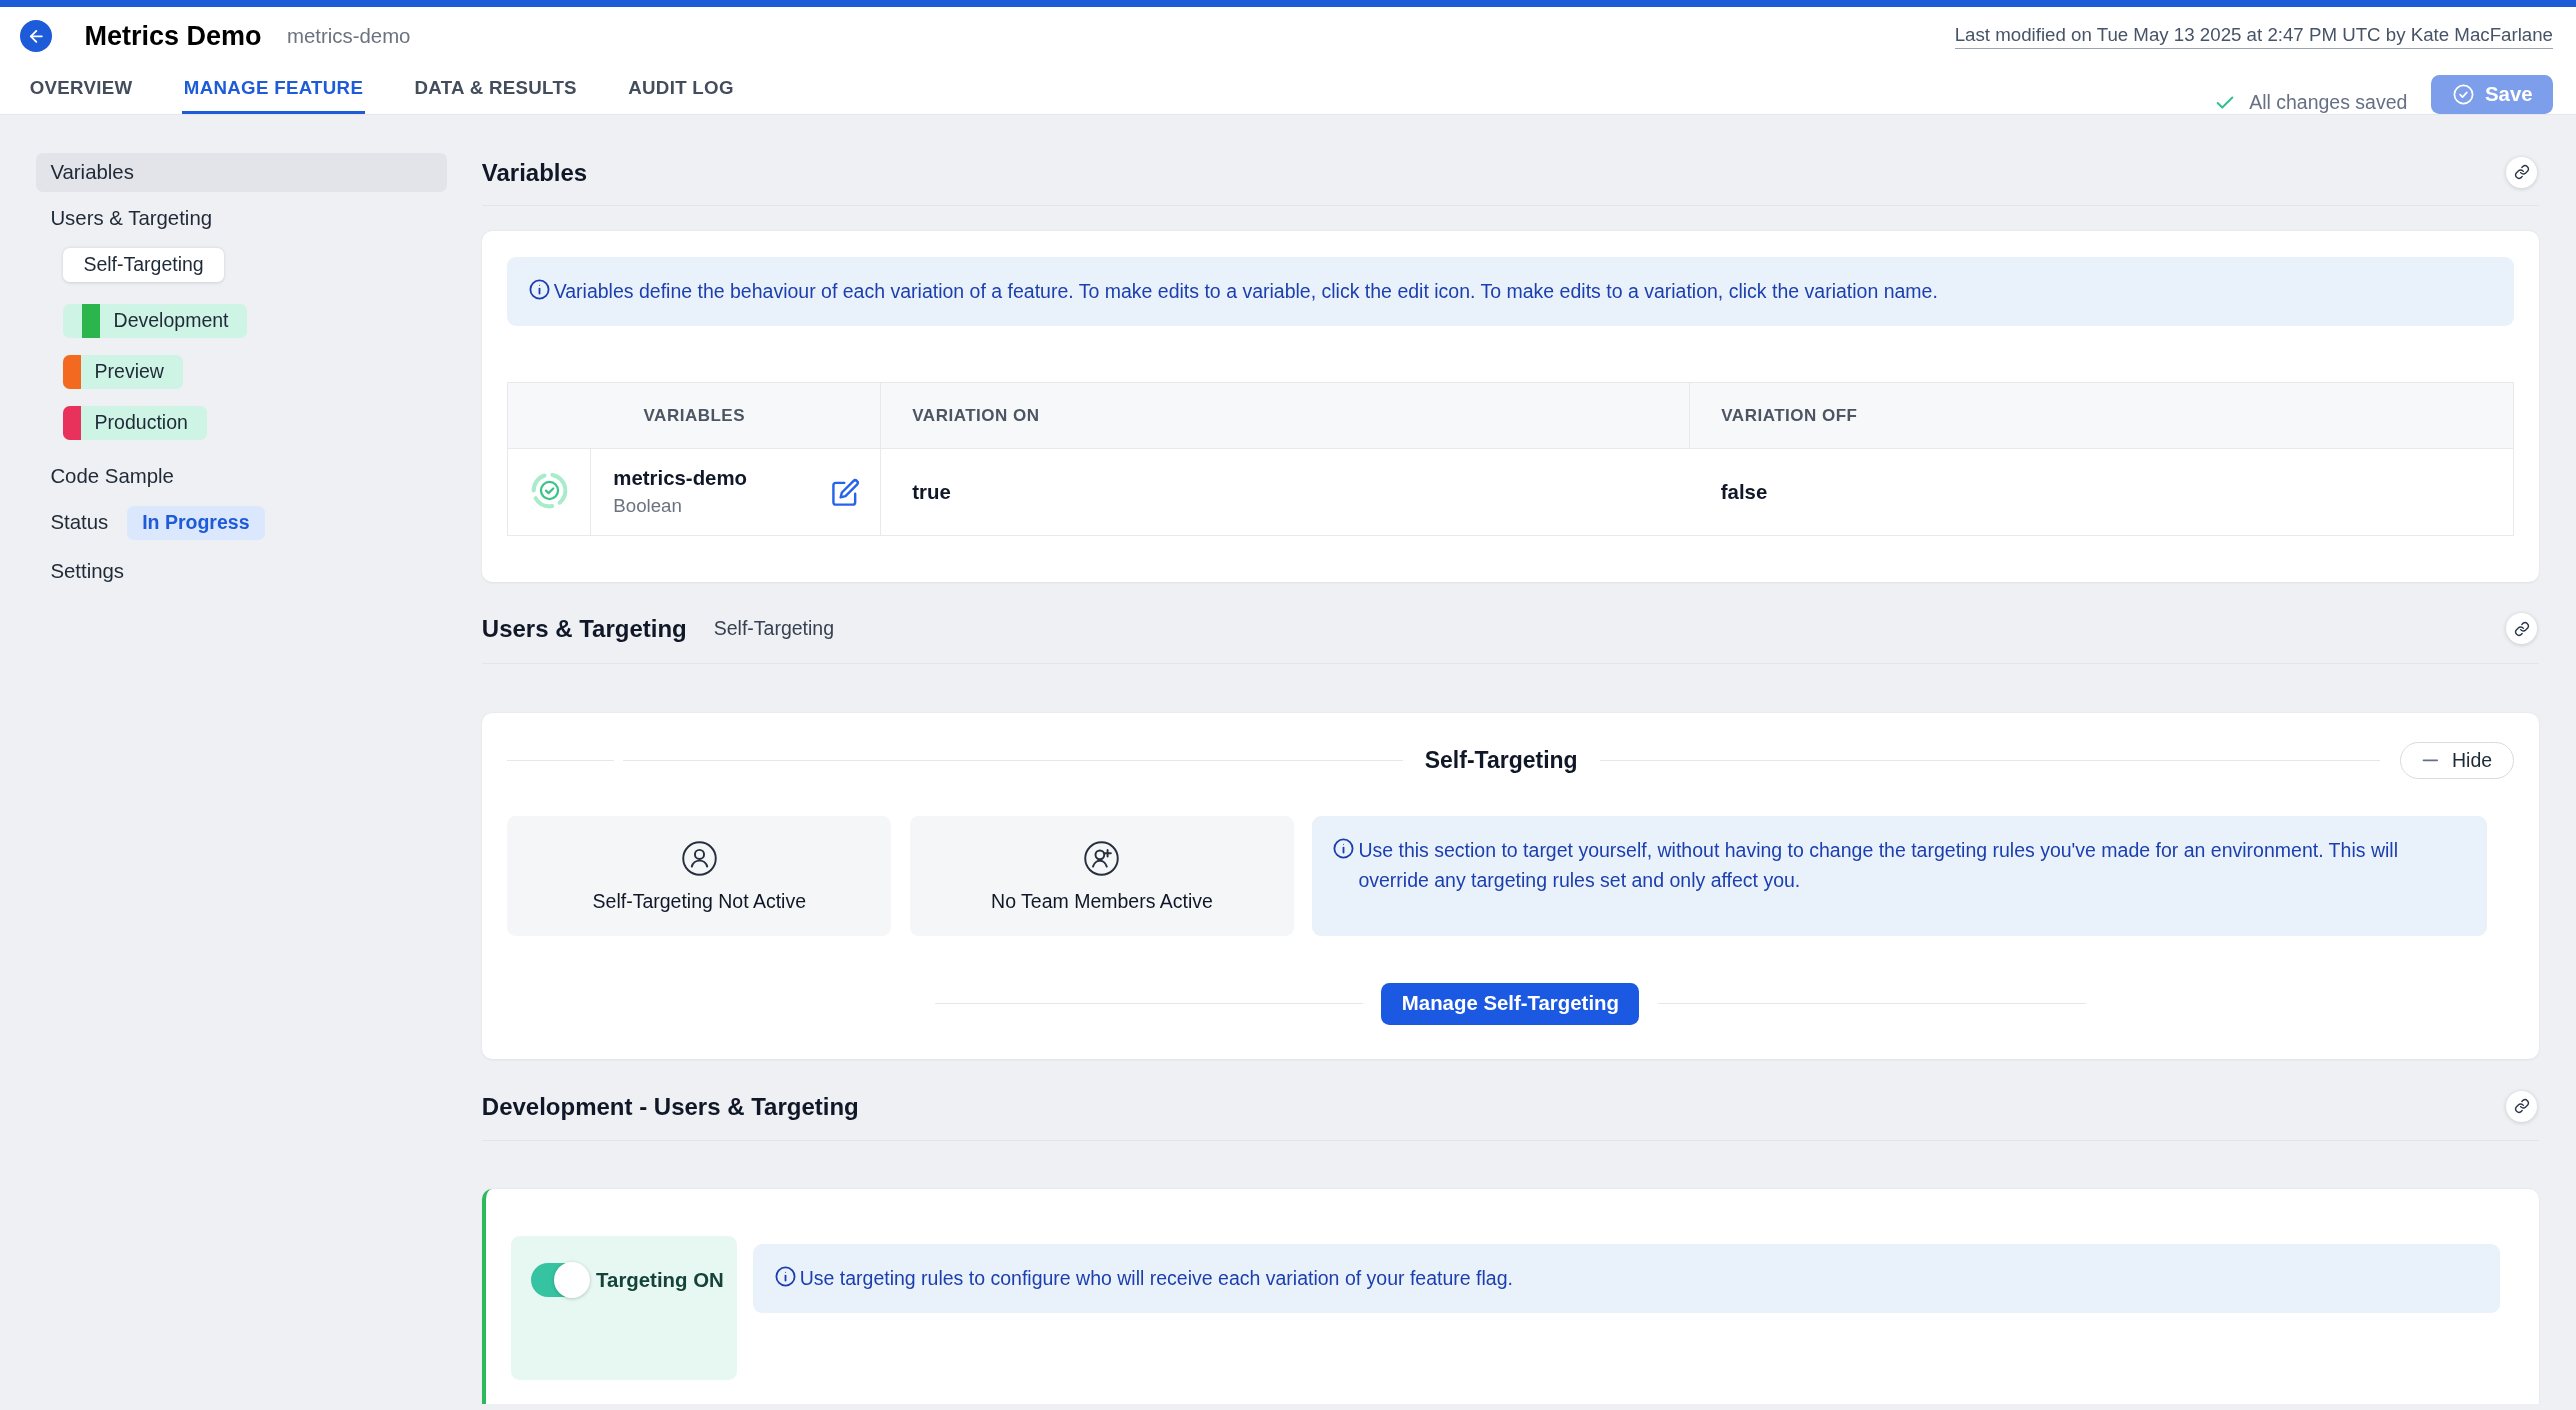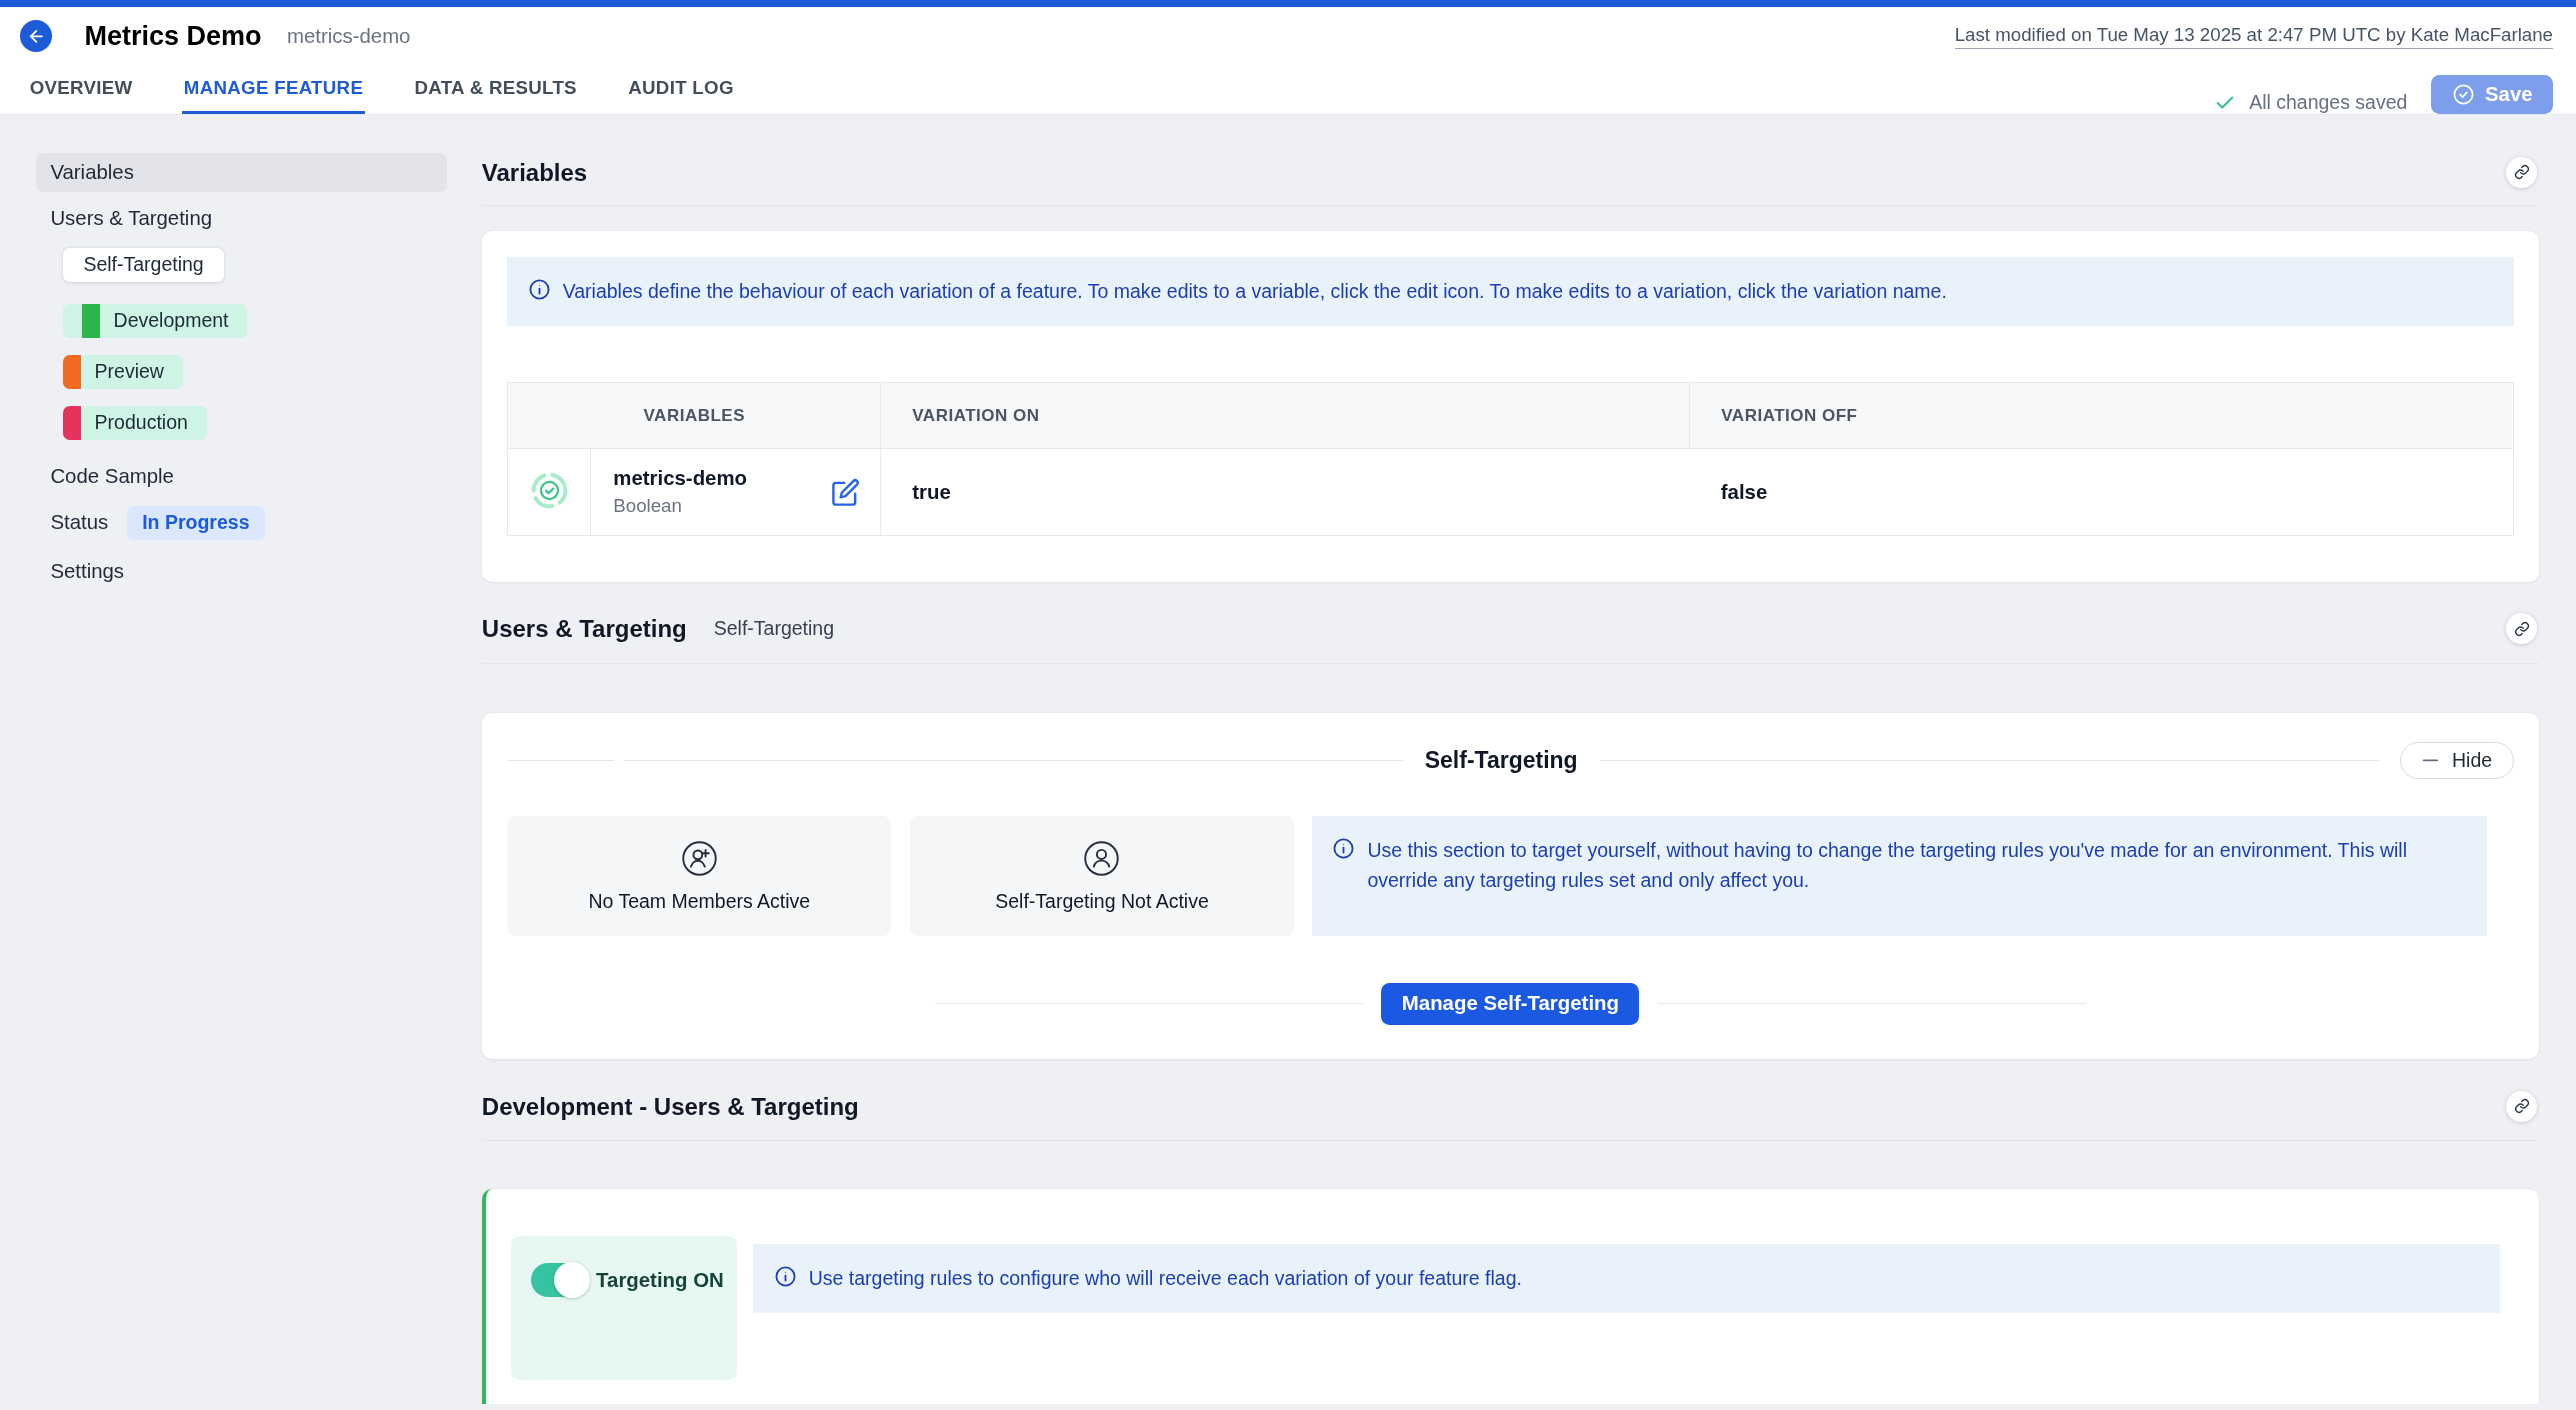--- a/index.html
+++ b/index.html
@@ -127,22 +127,22 @@
   }
   .btn-blue { background: #1b59e3; color: #fff; border: none; }
 
   .card {
     background: #fff; border-radius: 10.2px;
     box-shadow: 0 0.8px 2.5px rgba(16,24,40,0.07);
   }
   .card1 { margin-top: 25.5px; padding: 25.5px 25.5px 46px 25.5px; }
 
   .info-banner {
-    background: #e9f1fb; border-radius: 1px;
-    display: flex; align-items: flex-start; gap: 12px;
+    background: #e9f1fb; border-radius: 9px;
+    display: flex; align-items: flex-start; gap: 3px;
     padding: 19.5px 20.4px; color: #1c3faf;
   }
   .info-banner .info-text { font-size: 19.5px; line-height: 1.55; }
   .info-icon { flex-shrink: 0; margin-top: 1.7px; }
 
   
   .var-table { width: 100%; border-collapse: collapse; margin-top: 56px; }
   .var-table th, .var-table td { border: 0.8px solid #e7e9ec; }
   .var-table .cell-empty { border: none; }
   .group-header {
@@ -397,37 +397,37 @@
             </span>
             <span>Hide</span>
           </button>
         </div>
 
         <div class="tiles-row">
           <div class="tile">
             <span>
               <svg width="39" height="39" viewBox="0 0 48 48" fill="none" stroke="#252f3e" stroke-width="2.4" stroke-linecap="round">
                   <circle cx="24" cy="24" r="20"></circle>
+                  <circle cx="24" cy="19" r="5.6"></circle>
+                  <path d="M14.5 34c1.6-5.6 6.4-7.4 9.5-7.4s7.9 1.8 9.5 7.4"></path>
+                </svg>
+            </span>
+            <span class="tile-label">Self-Targeting Not Active</span>
+          </div>
+          <div class="tile">
+            <span>
+              <svg width="39" height="39" viewBox="0 0 48 48" fill="none" stroke="#252f3e" stroke-width="2.4" stroke-linecap="round">
+                  <circle cx="24" cy="24" r="20"></circle>
                   <circle cx="22" cy="19.5" r="5.4"></circle>
                   <path d="M13.5 34c1.5-5.4 6-7.2 8.5-7.2s7 1.8 8.5 7.2"></path>
                   <line x1="31.5" y1="13.5" x2="31.5" y2="21.5"></line>
                   <line x1="27.5" y1="17.5" x2="35.5" y2="17.5"></line>
                 </svg>
             </span>
             <span class="tile-label">No Team Members Active</span>
-          </div>
-          <div class="tile">
-            <span>
-              <svg width="39" height="39" viewBox="0 0 48 48" fill="none" stroke="#252f3e" stroke-width="2.4" stroke-linecap="round">
-                  <circle cx="24" cy="24" r="20"></circle>
-                  <circle cx="24" cy="19" r="5.6"></circle>
-                  <path d="M14.5 34c1.6-5.6 6.4-7.4 9.5-7.4s7.9 1.8 9.5 7.4"></path>
-                </svg>
-            </span>
-            <span class="tile-label">Self-Targeting Not Active</span>
           </div>
           <div class="info-banner">
             <span class="info-icon">
               <svg width="23" height="23" viewBox="0 0 24 24" fill="none" stroke="#1c3faf" stroke-width="1.9" stroke-linecap="round">
                   <circle cx="12" cy="12" r="9.5"></circle>
                   <line x1="12" y1="11" x2="12" y2="16.3"></line>
                   <circle cx="12" cy="7.6" r="0.6" fill="#1c3faf" stroke="none"></circle>
                 </svg>
             </span>
             <span class="info-text">Use this section to target yourself, without having to change the targeting rules you've made for an environment. This will override any targeting rules set and only affect you.</span>

